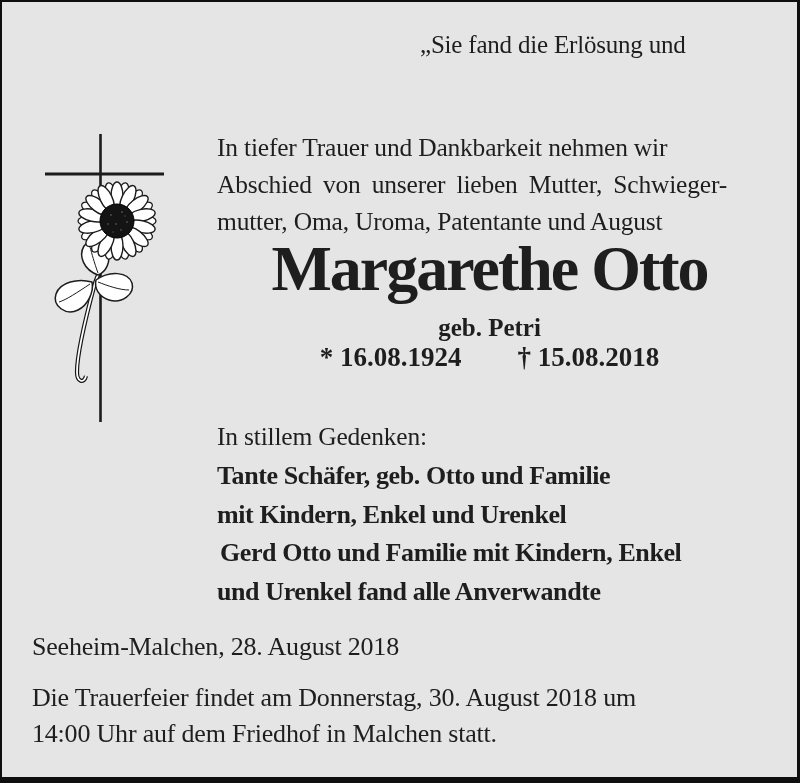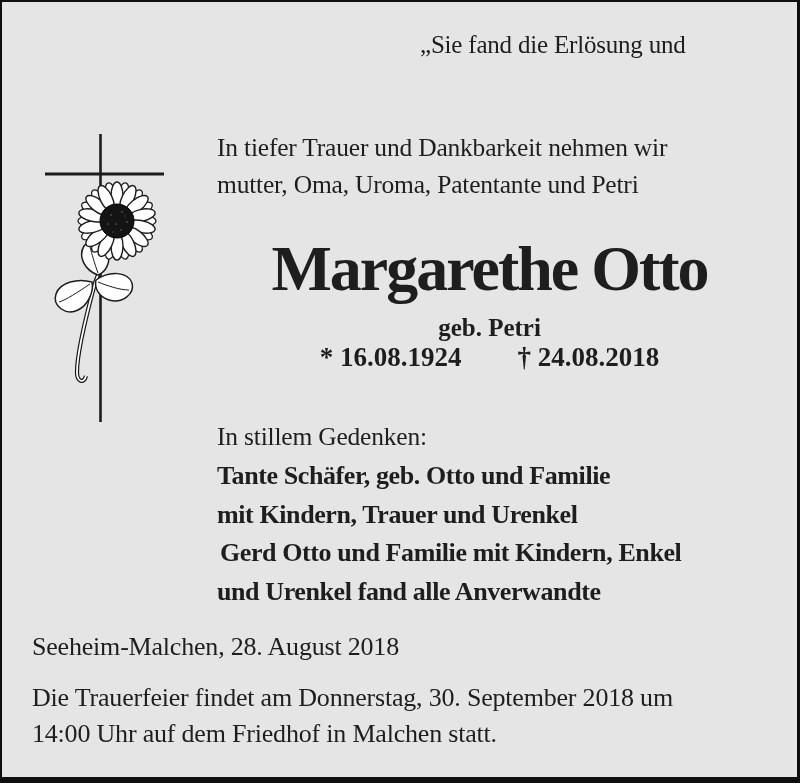--- a/index.html
+++ b/index.html
@@ -177,38 +177,39 @@
         <circle cx="76" cy="104" r="0.9"></circle>
         <circle cx="89" cy="110" r="0.9"></circle>
         <circle cx="81" cy="112" r="0.8"></circle>
         <circle cx="93" cy="96" r="0.8"></circle>
       </g>
     </g>
   </svg>
 
   <div class="abs intro">
     <div>In tiefer Trauer und Dankbarkeit nehmen wir</div>
-    <div>mutter, Oma, Uroma, Patentante und Petri</div>
+    <div class="justified">Abschied von unserer lieben Mutter, Schwieger-</div>
+    <div>mutter, Oma, Uroma, Patentante und August</div>
   </div>
 
   <div class="abs center-wrap deceased-name">Margarethe Otto</div>
   <div class="abs center-wrap maiden-name">geb. Petri</div>
   <div class="abs center-wrap dates-row">
     <span>* 16.08.1924</span>
-    <span>† 24.08.2018</span>
+    <span>† 15.08.2018</span>
   </div>
 
   <div class="abs memorial-label">In stillem Gedenken:</div>
   <div class="abs mourners">
     <div>Tante Schäfer, geb. Otto und Familie</div>
-    <div>mit Kindern, Trauer und Urenkel</div>
+    <div>mit Kindern, Enkel und Urenkel</div>
     <div class="indent">Gerd Otto und Familie mit Kindern, Enkel</div>
     <div>und Urenkel fand alle Anverwandte</div>
   </div>
 
   <div class="abs place-date">Seeheim-Malchen, 28. August 2018</div>
 
   <div class="abs funeral">
-    <div>Die Trauerfeier findet am Donnerstag, 30. September 2018 um</div>
+    <div>Die Trauerfeier findet am Donnerstag, 30. August 2018 um</div>
     <div>14:00 Uhr auf dem Friedhof in Malchen statt.</div>
   </div>
 
 </div>
 
 </body></html>

